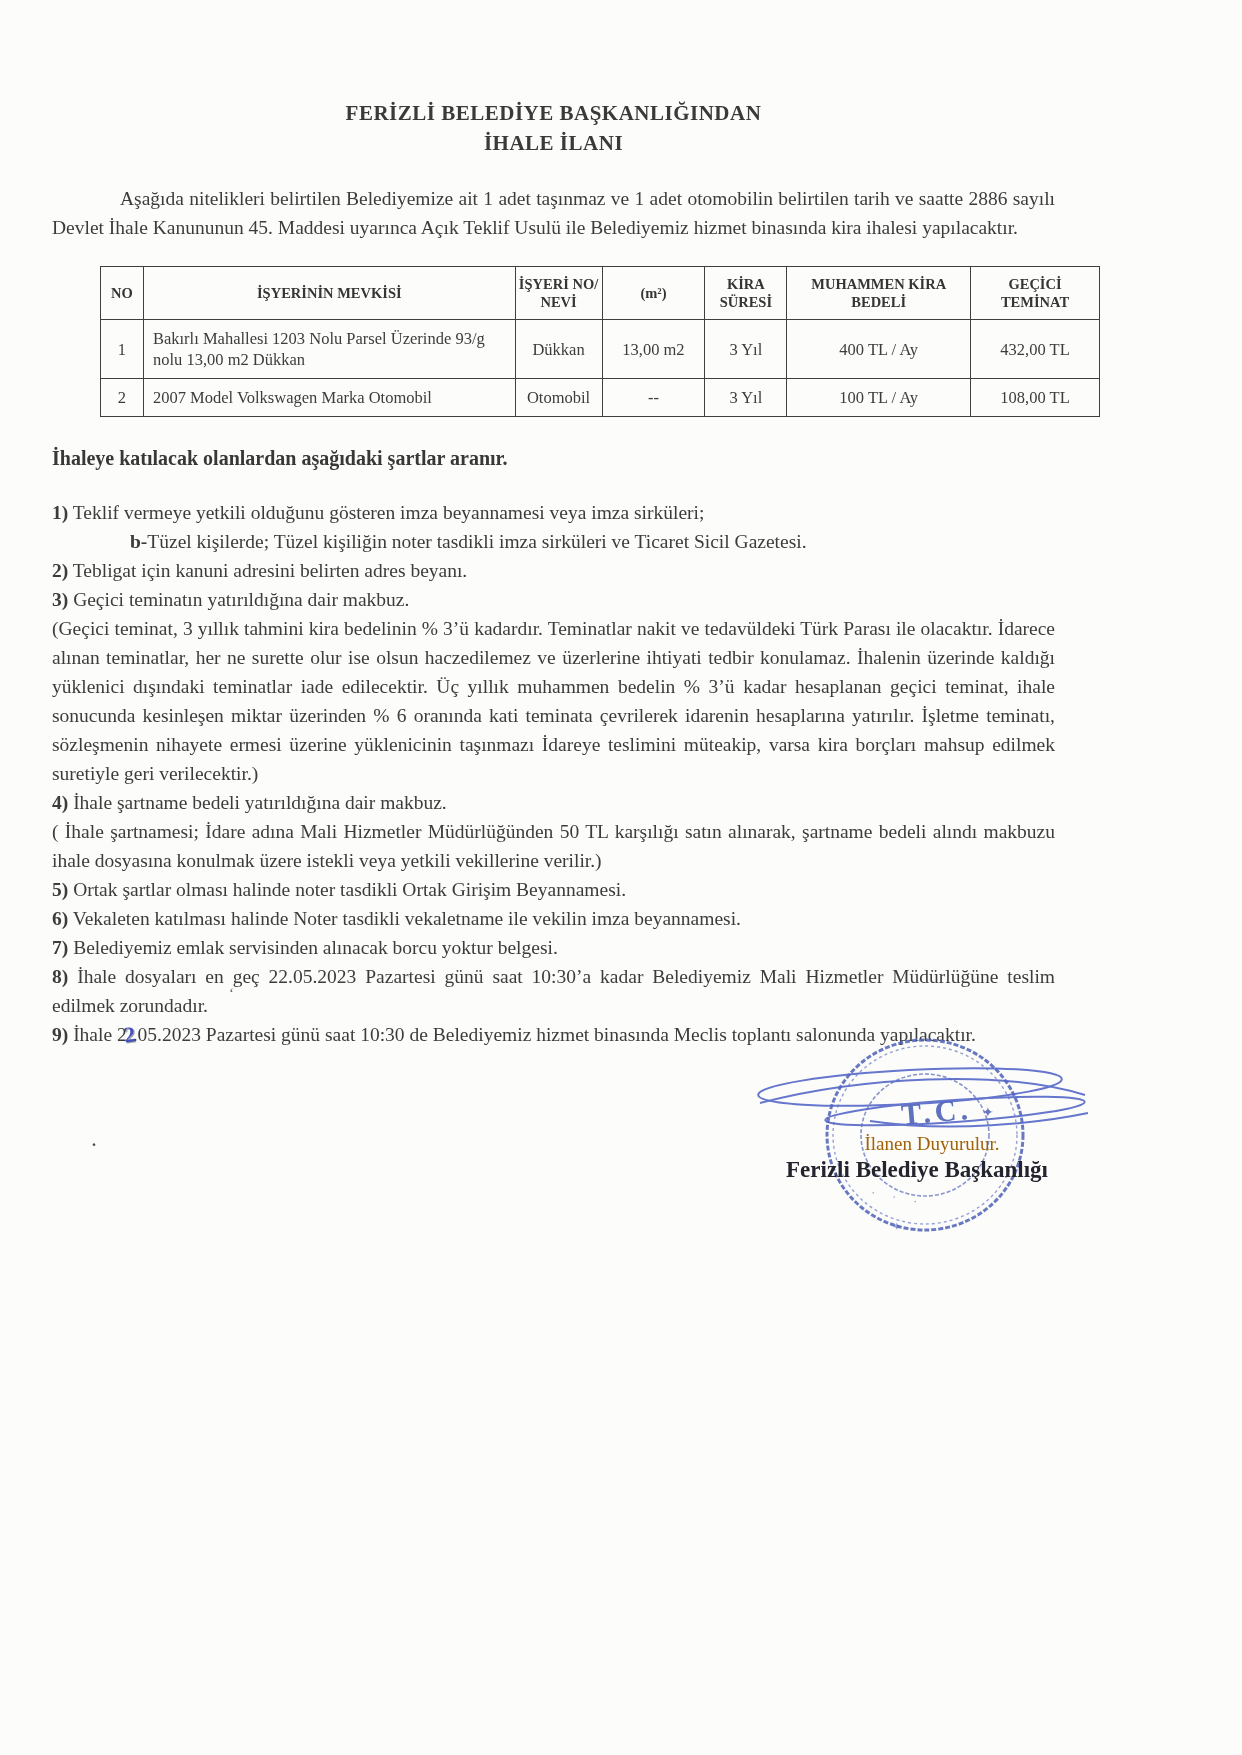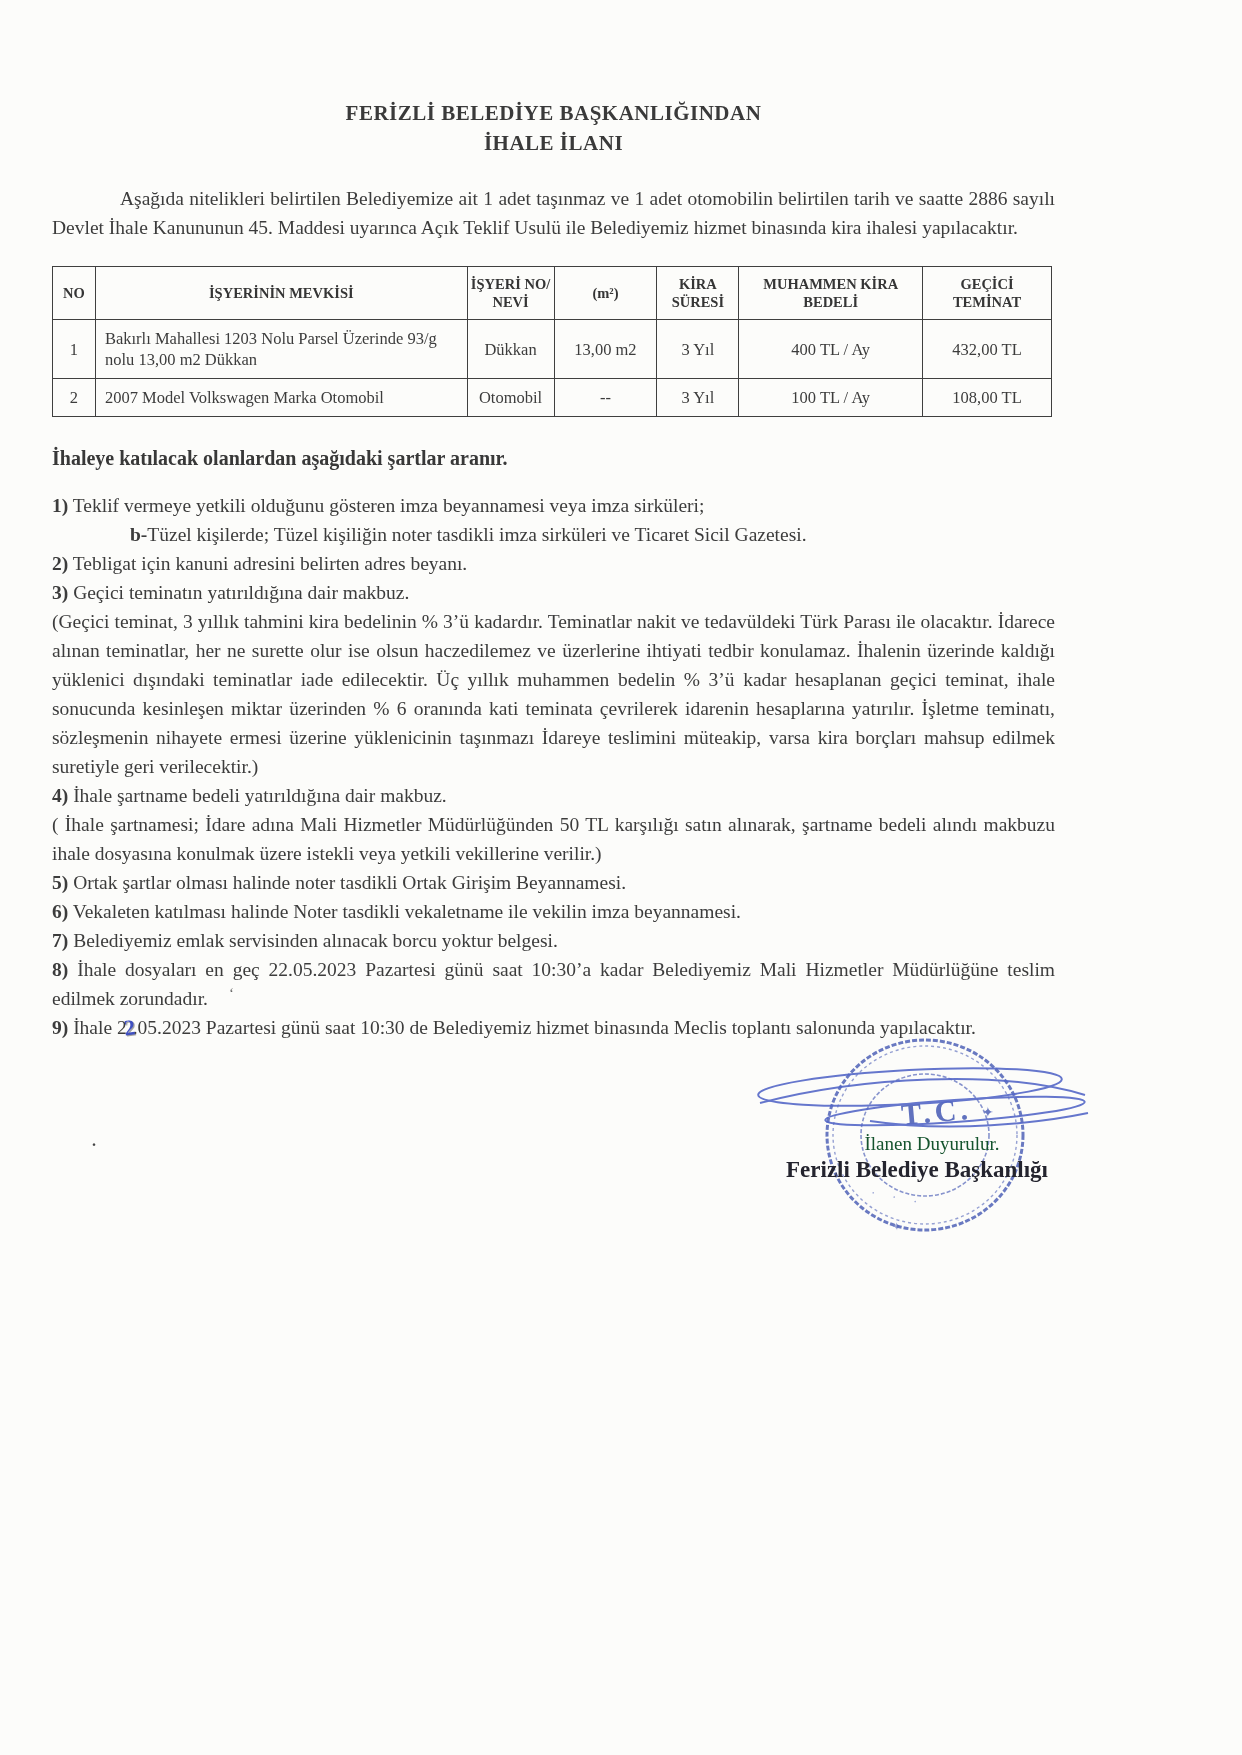--- a/index.html
+++ b/index.html
@@ -15,60 +15,61 @@
   .content{width:1003px;margin-left:52px;}
   .title-block{margin:0;padding-top:98px;text-align:center;font-weight:bold;color:#3a3a3a;}
   .title-line{font-size:21px;line-height:30px;letter-spacing:.5px;}
   .intro{margin:26px 0 0 0;font-size:19.5px;line-height:29px;text-align:justify;}
   .intro .indent{display:inline-block;width:68px;}
   .b{font-weight:normal;}
 
   table.ihale{
     margin-top:24px;width:1000px;border-collapse:collapse;
     table-layout:fixed;
+    margin-left:48px;
   }
   table.ihale th, table.ihale td{
     border:1.6px solid #3f3f3f;
     vertical-align:middle;
   }
   table.ihale th{
     font-size:14.5px;line-height:18px;font-weight:bold;
     text-align:center;padding:8px 3px;color:#353535;
   }
   table.ihale td{
     font-size:16.5px;line-height:21px;text-align:center;
     padding:8px 5px;color:#3c3c3c;
   }
   table.ihale td.left{text-align:left;padding-left:9px;padding-right:14px;}
   col.c-no{width:4.3%;} col.c-mevki{width:37.2%;} col.c-nevi{width:8.7%;}
   col.c-m2{width:10.3%;} col.c-sure{width:8.2%;} col.c-bedel{width:18.4%;} col.c-teminat{width:12.9%;}
 
   .conditions-heading{margin:30px 0 0 0;font-size:20px;font-weight:bold;color:#383838;}
-  .conditions{margin-top:21px;}
+  .conditions{margin-top:28px;}
   .conditions p{margin:0;font-size:19.5px;line-height:29px;text-align:justify;}
   .conditions p.sub{padding-left:78px;}
   .marker{font-weight:bold;}
 
   .hand2{
     color:#4050c0;font-weight:bold;display:inline-block;
     transform:rotate(-7deg) translateY(1px);
     font-size:22px;line-height:20px;
     margin-left:-3px;margin-right:-2px;
     text-shadow:1px 1px 0 rgba(90,90,90,.55);
   }
 
   .artifact{position:absolute;color:#555;font-size:16px;}
   .artifact.apos{left:229px;top:985px;font-size:15px;color:#666;}
   .artifact.dot{left:92px;top:1132px;font-weight:bold;color:#444;}
 
   .signature-area{position:absolute;left:750px;top:1025px;width:340px;height:230px;}
   .stamp-svg{position:absolute;left:0;top:0;}
   .sig-line1{
     position:absolute;left:72px;top:108px;width:220px;
-    font-size:19px;color:#14532d;text-align:center;white-space:nowrap;
+    font-size:19px;color:#a16207;text-align:center;white-space:nowrap;
   }
   .sig-line2{
     position:absolute;left:22px;top:132px;width:290px;
     font-size:23px;font-weight:bold;color:#24242e;text-align:center;white-space:nowrap;
   }
 </style>
 </head>
 <body>
 
 <div class="page">

